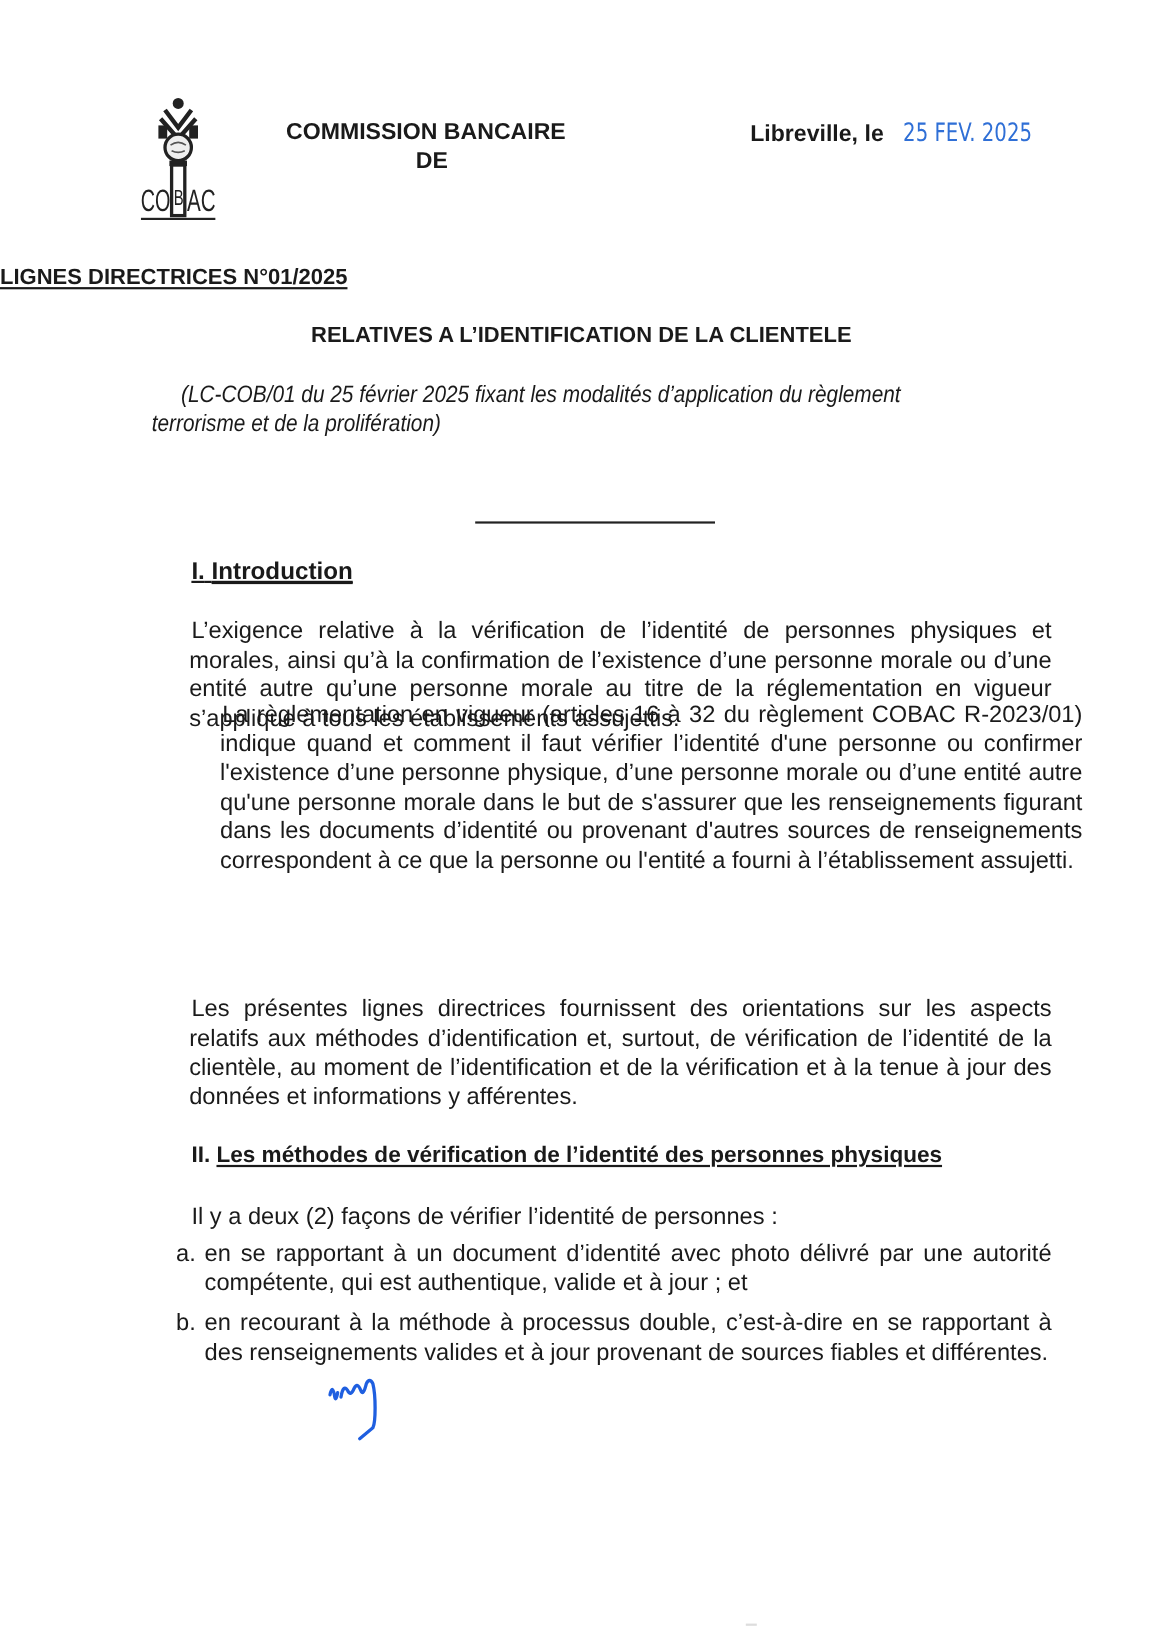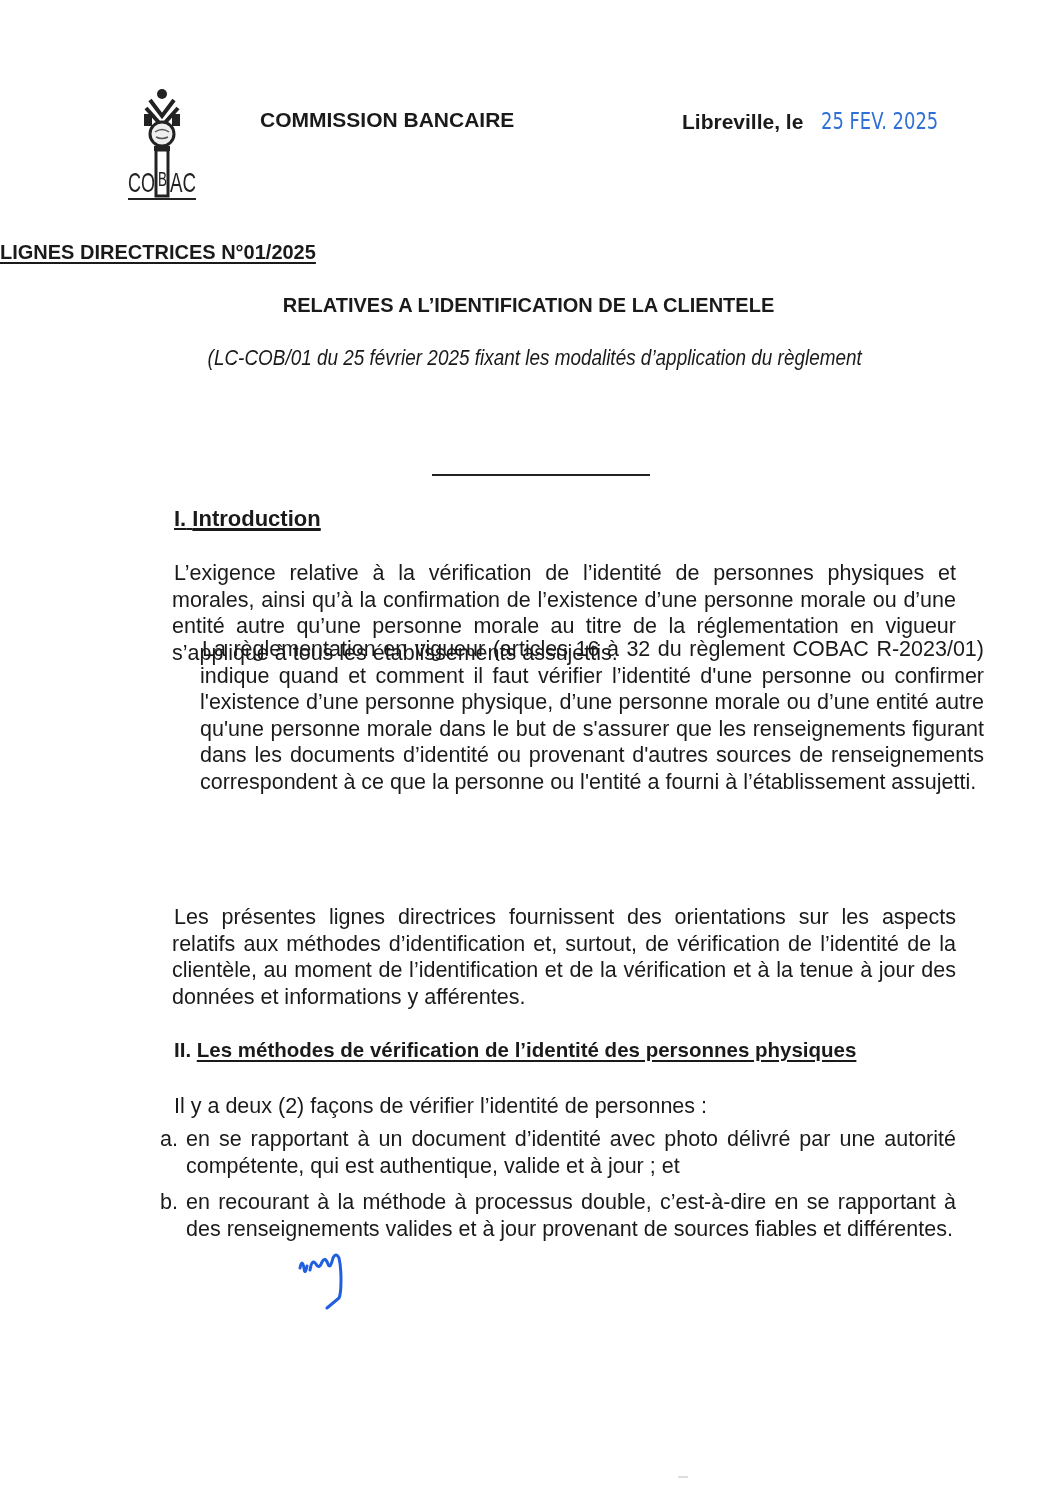--- a/index.html
+++ b/index.html
@@ -8,21 +8,21 @@
   .abs { position: absolute; }
   .logo { left: 128px; top: 86px; width: 68px; height: 118px; }
   .org { left: 218px; top: 106px; font-size: 21px; font-weight: bold; line-height: 27px; color: #1a1a1a; margin-left: 42px; }
   .org div { white-space: nowrap; }
   .org .center { padding-left: 118px; }
   .dateline { left: 682px; top: 108px; font-size: 21px; font-weight: bold; white-space: nowrap; }
   .stamp { color: #2f6fd6; font-family: "DejaVu Sans", sans-serif; font-weight: normal; font-size: 23px; letter-spacing: 0px; margin-left: 12px; transform: scaleX(0.78); display: inline-block; transform-origin: left center; }
   .title1 { left: 0; width: 1057px; top: 241px; text-align: left; font-size: 20px; font-weight: bold; }
   .title1 span { text-decoration: underline; text-underline-offset: 3px; }
   .title2 { left: 0; width: 1057px; top: 294px; text-align: center; font-size: 20px; font-weight: bold; }
-  .subtitle { left: 120px; width: 830px; top: 345px; text-align: center; font-size: 21.5px; font-style: italic; line-height: 26.5px; }
+  .subtitle { left: 120px; width: 830px; top: 345px; font-size: 21.5px; font-style: italic; line-height: 26.5px; }
   .subtitle span { display: inline-block; transform: scaleX(0.88); }
   .rule { left: 432px; top: 474px; width: 218px; height: 2px; background: #222; }
   .h1 { left: 174px; top: 506px; font-size: 22px; font-weight: bold; text-decoration: underline; }
   .h1 .u { text-decoration: underline; text-underline-offset: 3px; }
   .para { left: 172px; width: 784px; font-size: 21.5px; line-height: 26.5px; text-align: justify; }
   .para p { margin: 0; text-indent: 2px; }
   .h2 { left: 174px; top: 1038px; font-size: 20.5px; font-weight: bold; white-space: nowrap; }
   .h2 .u { text-decoration: underline; text-underline-offset: 3px; }
   .list { left: 160px; width: 796px; font-size: 21.5px; line-height: 26.5px; }
   .li { position: relative; padding-left: 26px; text-align: justify; }
@@ -46,34 +46,36 @@
     <text x="30" y="102" font-size="22" font-family="Liberation Sans, sans-serif" fill="#222" transform="scale(0.5,1)"></text>
     <text x="0" y="106" font-size="28" font-family="Liberation Sans, sans-serif" fill="#222" textLength="27" lengthAdjust="spacingAndGlyphs">CO</text>
     <text x="30" y="100" font-size="20" font-family="Liberation Sans, sans-serif" fill="#222" textLength="9" lengthAdjust="spacingAndGlyphs">B</text>
     <text x="42" y="106" font-size="28" font-family="Liberation Sans, sans-serif" fill="#222" textLength="26" lengthAdjust="spacingAndGlyphs">AC</text>
     <rect x="0" y="112" width="68" height="2" fill="#222"></rect>
   </svg>
 </div>
 
 <div class="abs org">
   <div>COMMISSION BANCAIRE</div>
+  <div class="center">DE</div>
 </div>
 
 <div class="abs dateline">
   <span>Libreville, le</span>
   <span class="stamp">25 FEV. 2025</span>
 </div>
 
 <div class="abs title1">
   <span>LIGNES DIRECTRICES N°01/2025</span>
 </div>
 <div class="abs title2">RELATIVES A L’IDENTIFICATION DE LA CLIENTELE</div>
 
 <div class="abs subtitle">
   <div><span>(LC-COB/01 du 25 février 2025 fixant les modalités d’application du règlement</span></div>
+  <div><span>terrorisme et de la prolifération)</span></div>
 </div>
 
 <div class="abs rule"></div>
 
 <div class="abs h1">
   <span>I.</span>
   <span class="u">Introduction</span>
 </div>
 
 <div class="abs para" style="top:560px;">

